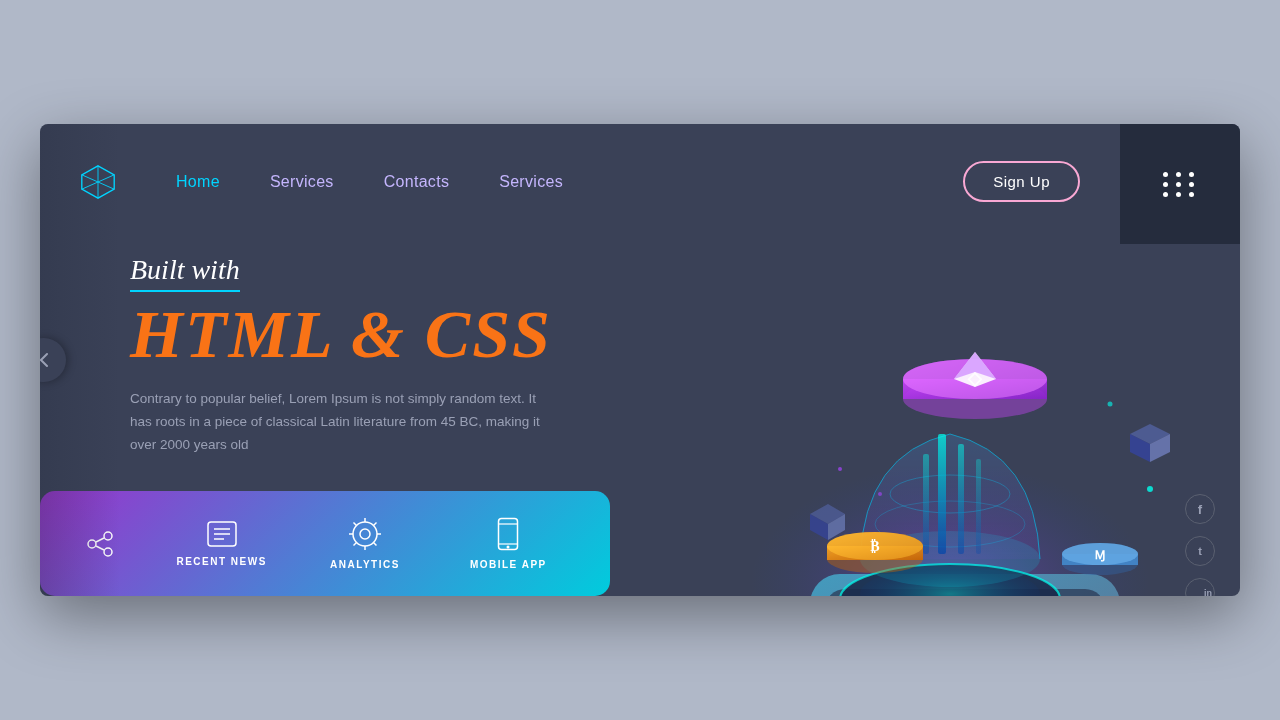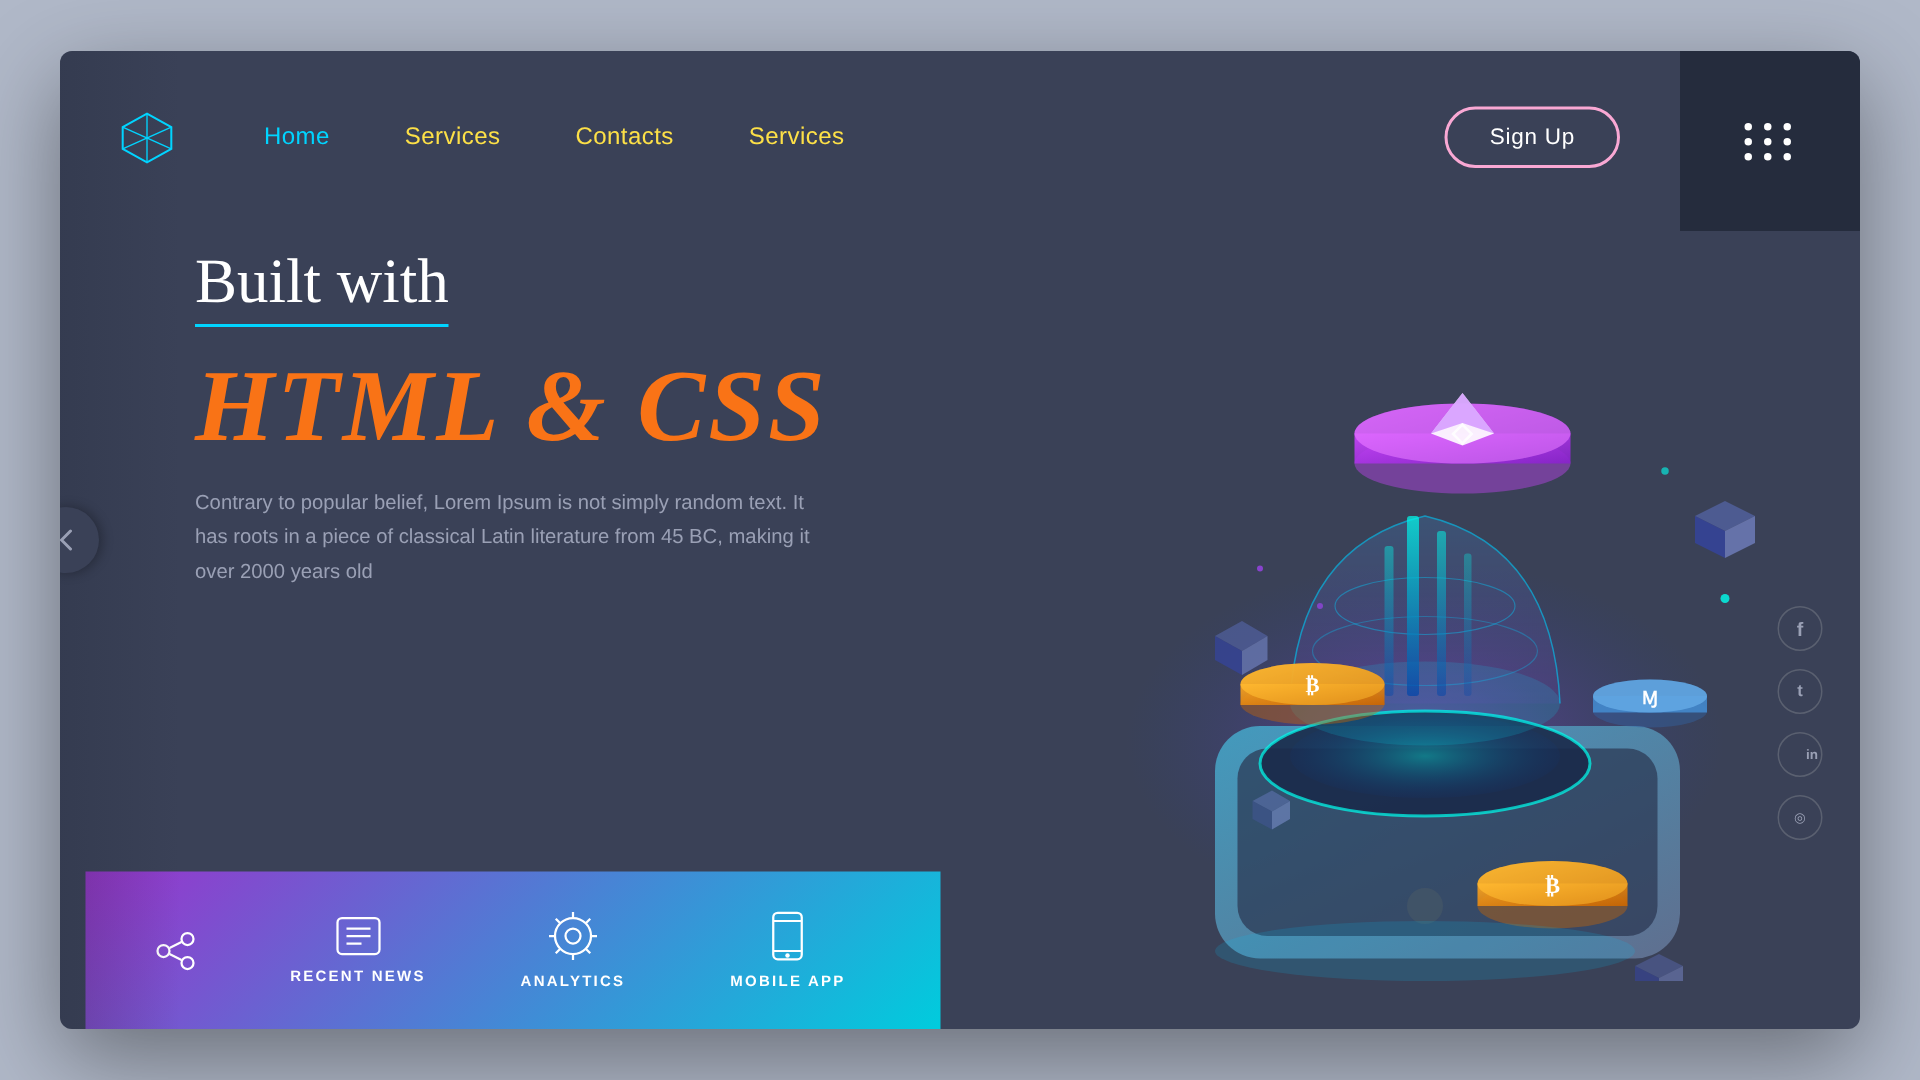--- a/index.html
+++ b/index.html
@@ -9,21 +9,21 @@
       overflow: hidden;
       background: #b0b8c8;
       display: flex;
       align-items: center;
       justify-content: center;
       font-family: 'Georgia', serif;
     }
 
     .screen {
       width: 1200px;
-      height: 652px;
+      height: 472px;
       background: #3a4157;
       border-radius: 8px;
       position: relative;
       overflow: hidden;
       box-shadow: 0 20px 60px rgba(0,0,0,0.4);
     }
 
     
     .corner-box {
       position: absolute;
@@ -74,21 +74,21 @@
       display: flex;
       gap: 50px;
       list-style: none;
       flex: 1;
     }
 
     .nav-links li a {
       text-decoration: none;
       font-family: Arial, sans-serif;
       font-size: 16px;
-      color: #fde047;
+      color: #c4b5fd;
       letter-spacing: 0.3px;
     }
 
     .nav-links li a.active {
       color: #00d4ff;
     }
 
     .signup-btn {
       background: transparent;
       border: 2px solid #f9a8d4;
@@ -121,24 +121,25 @@
 
     
     .hero {
       position: absolute;
       top: 130px;
       left: 90px;
       width: 560px;
     }
 
     .built-with {
-      font-size: 42px;
+      font-style: italic;
+      font-size: 28px;
       color: white;
       font-family: 'Georgia', serif;
-      margin-bottom: 18px;
+      margin-bottom: 8px;
       position: relative;
       display: inline-block;
     }
 
     .built-with::after {
       content: '';
       display: block;
       height: 2px;
       background: #00d4ff;
       margin-top: 4px;
@@ -200,28 +201,29 @@
       color: #00d4ff;
       letter-spacing: 1.5px;
       text-transform: uppercase;
       cursor: pointer;
     }
 
     
     .bottom-bar {
       position: absolute;
       bottom: 0;
-      left: 17px;
+      left: 0;
       width: 570px;
       height: 105px;
       background: linear-gradient(135deg, #9933cc 0%, #00ccdd 100%);
       display: flex;
       align-items: center;
       padding: 0 30px;
       gap: 0;
+      border-radius: 15px;
     }
 
     .bottom-share {
       display: flex;
       align-items: center;
       justify-content: center;
       flex: 0 0 60px;
       margin-right: 20px;
     }
 

